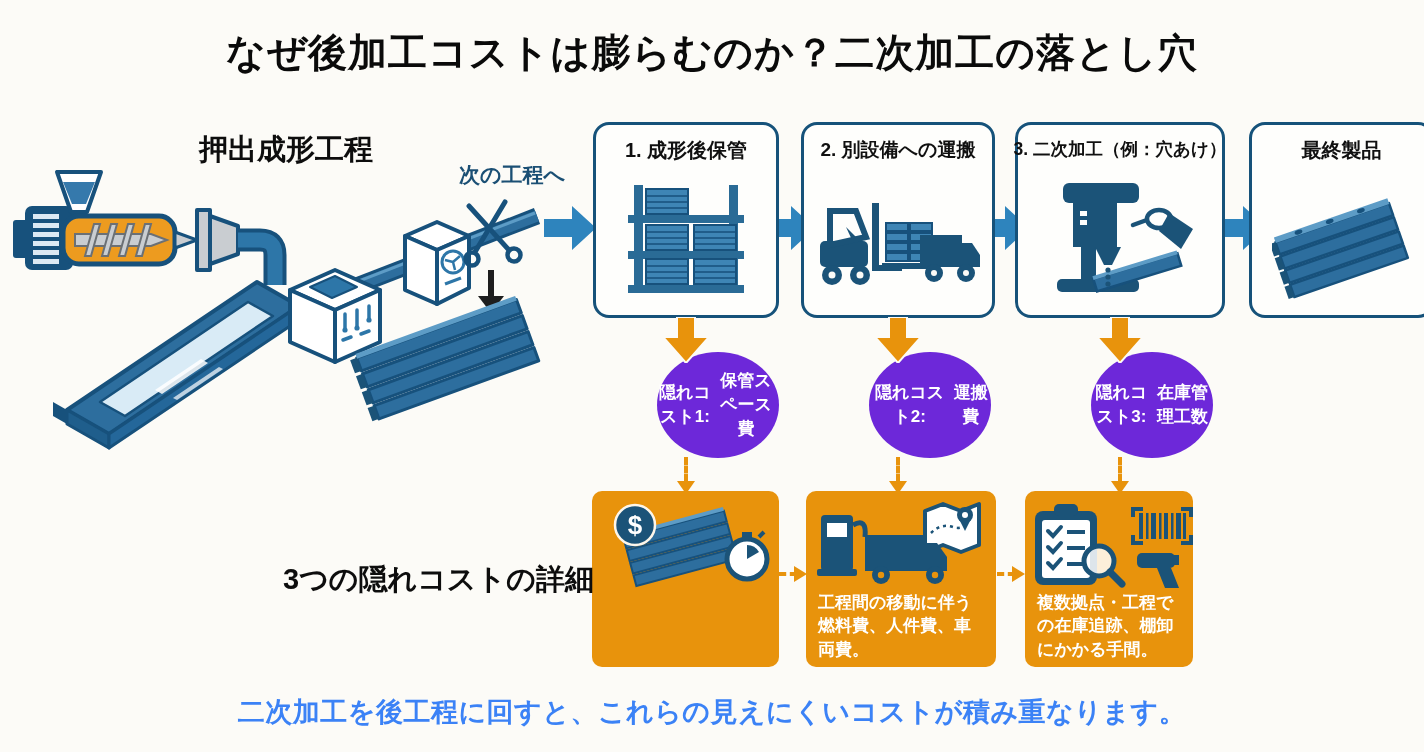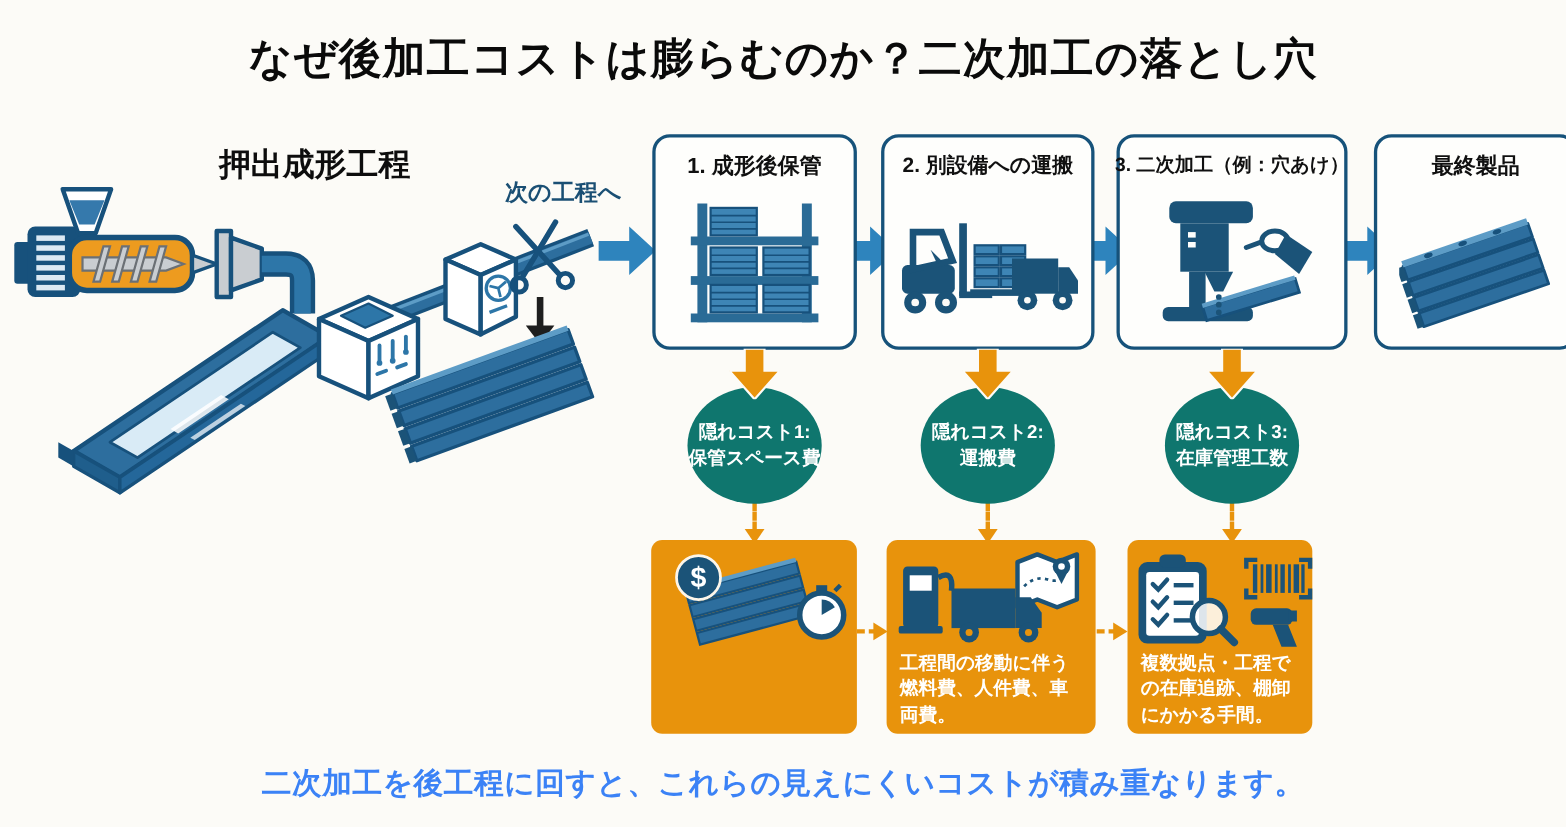--- a/index.html
+++ b/index.html
@@ -33,24 +33,25 @@
   .b3 { left:1015px; width:210px; }
   .b3 .stitle { font-size:17.5px; }
   .b4 { left:1249px; width:185px;gap:20px; }
 
   .flow-arrow { position:absolute; top:204px; }
 
   .oarrow { position:absolute; top:317px; z-index:3; }
 
   .ocircle {
     position:absolute; top:352px; width:122px; height:106px;
-    background:#0f766e; border-radius:50%;
-    display:flex; flex-direction:column; align-items:center; justify-content:center;
+    background:#6d28d9; border-radius:50%;
+    display:flex; flex-direction:row; align-items:center; justify-content:center;
     color:#FFFFFF; font-weight:bold; font-size:17px; text-align:center; line-height:1.4;
     z-index:2;
+    margin-left:32px;
   }
   .c1 { left:625px; } .c2 { left:837px; } .c3 { left:1059px; }
 
   .vdash { position:absolute; top:457px; height:25px; width:0; border-left:4px dashed #E8930C; }
   .vhead { position:absolute; top:481px; width:0; height:0;
     border-left:9px solid transparent; border-right:9px solid transparent;
     border-top:13px solid #E8930C; }
 
   .dbox {
     position:absolute; top:491px; height:176px;
@@ -463,16 +464,17 @@
       </g>
     </svg>
     <div class="dtext">複数拠点・工程での在庫追跡、棚卸にかかる手間。</div>
   </div>
 
   <div class="abs hdash" style="left:779px;"></div>
   <div class="abs hhead" style="left:794px;"></div>
   <div class="abs hdash" style="left:997px;"></div>
   <div class="abs hhead" style="left:1012px;"></div>
 
+  <div class="abs details-label">3つの隠れコストの詳細</div>
 
   <div class="abs conclusion">二次加工を後工程に回すと、これらの見えにくいコストが積み重なります。</div>
 
 </div>
 
 </body></html>

